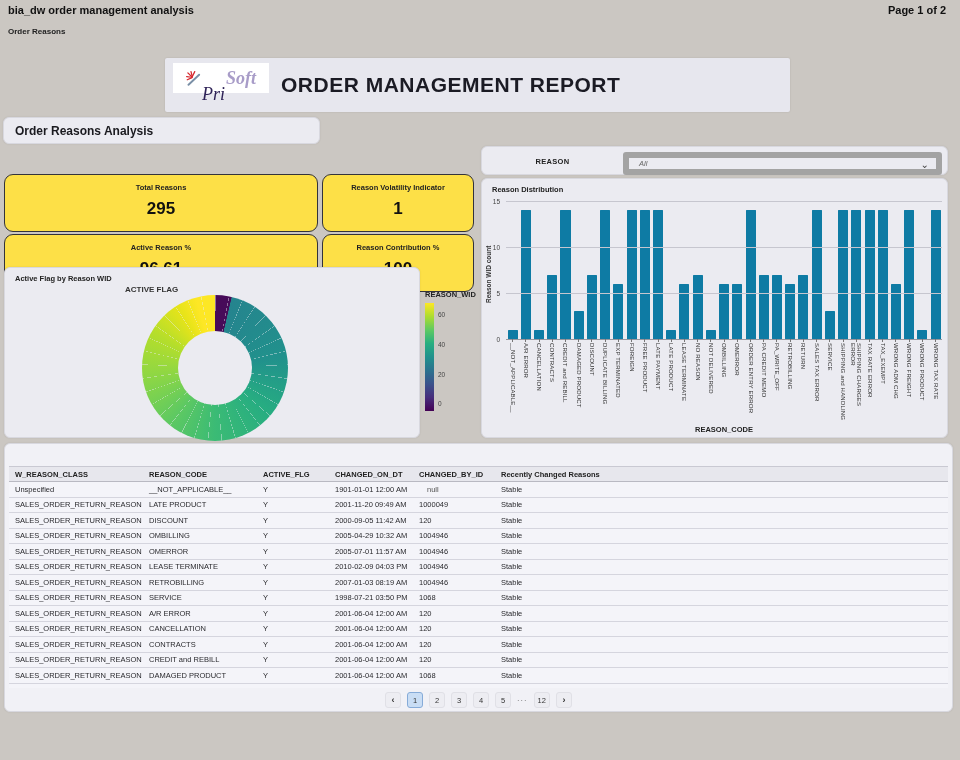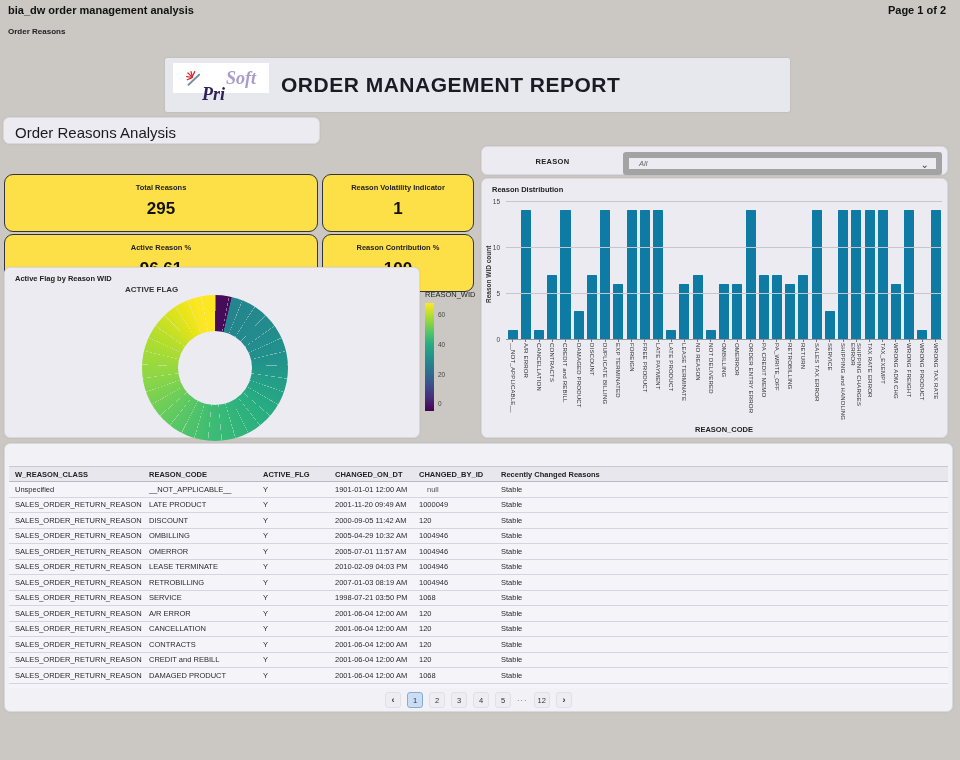--- a/index.html
+++ b/index.html
@@ -9,47 +9,47 @@
   .card { position:absolute; background:#ebebf1; border:1px solid #d8d8df; border-radius:6px; box-shadow:0 0 2px rgba(0,0,0,.10); }
 
   
   .hdr-title { left:8px; top:4px; font-size:11px; font-weight:bold; color:#111; }
   .page-ind  { right:14px; top:4px; font-size:11px; font-weight:bold; color:#111; }
   .tab       { left:8px; top:27px; font-size:8px; font-weight:bold; color:#222; }
 
   
   .banner { left:165px; top:58px; width:625px; height:54px; background:#e7e7ee; border-radius:2px; display:flex; align-items:center; box-shadow:0 0 2px rgba(0,0,0,.12); }
   .logo-box { position:absolute; left:8px; top:5px; width:96px; height:30px; background:#fff; display:flex; align-items:center; justify-content:center; gap:1px; }
-  .logo-pri  { font-family:"Liberation Serif",serif; font-style:italic; font-weight:bold; font-size:18px; color:#2e2257;margin-top:33px; }
+  .logo-pri  { font-family:"Liberation Serif",serif; font-style:italic; font-weight:normal; font-size:18px; color:#2e2257;margin-top:33px; }
   .logo-soft { font-family:"Liberation Serif",serif; font-style:italic; font-weight:bold; font-size:18px; color:#a89cc8; }
   .banner-title { margin-left:116px; font-size:21px; font-weight:800; letter-spacing:.5px; color:#1b1b24;text-align:right; }
 
   
   .analysis-card { left:3px; top:117px; width:317px; height:27px; }
-  .analysis-card span { display:block; margin:6px 0 0 11px; font-size:15px; font-weight:normal; }
+  .analysis-card span { display:block; margin:6px 0 0 11px; font-size:12px; font-weight:bold; }
 
   
   .kpi { position:absolute; background:#fde047; border:1.4px solid #33333b; border-radius:9px; text-align:center;margin-top:28px; }
   .kpi .lbl { margin-top:8px; font-size:7.5px; font-weight:bold; color:#222; }
   .kpi .val { margin-top:7px; font-size:17px; font-weight:bold; color:#111; }
   .kpi1 { left:4px;   top:146px; width:314px; height:58px; }
   .kpi2 { left:322px; top:146px; width:152px; height:58px; }
   .kpi3 { left:4px;   top:206px; width:314px; height:58px; }
   .kpi4 { left:322px; top:206px; width:152px; height:58px; }
 
   
   .donut-card { left:4px; top:267px; width:416px; height:171px; }
   .chart-title { position:absolute; left:10px; top:6px; font-size:7.5px; font-weight:bold; color:#222; }
   .donut-label { position:absolute; left:120px; top:17px; width:146px; text-align:left; font-size:8px; font-weight:bold; color:#333; }
   .donut { position:absolute; left:137px; top:27px; width:146px; height:146px; border-radius:50%; }
   .donut-seg { position:absolute; inset:0; border-radius:50%;
     background:repeating-conic-gradient(rgba(235,235,241,.45) 0deg .5deg, transparent .5deg 10.9deg); }
   .donut-hole { position:absolute; left:50%; top:50%; width:74px; height:74px; transform:translate(-50%,-50%); border-radius:50%; background:#ebebf1; }
   .legend { position:absolute; left:420px; top:22px; width:50px; }
-  .legend-title { font-size:7.5px; font-weight:normal; color:#222;text-align:right; }
+  .legend-title { font-size:7.5px; font-weight:bold; color:#222;text-align:right; }
   .cbar-wrap { position:relative; margin-top:4px; height:108px; }
   .cbar { position:absolute; left:0; top:0; width:9px; height:108px; }
   .cb-tick { position:absolute; left:13px; font-size:6.5px; color:#444; transform:translateY(-50%); }
 
   
   .slicer-card { left:481px; top:146px; width:467px; height:29px; }
   .slicer-label { position:absolute; left:0; top:0; width:141px; height:29px; display:flex; align-items:center; justify-content:center; font-size:7.5px; font-weight:bold; letter-spacing:.3px; color:#222; }
   .dropdown { position:absolute; left:141px; top:5px; width:319px; height:23px; border:6px solid #a3a3a3; border-radius:3px; display:flex; align-items:center; cursor:pointer; background:transparent; }
   .dropdown .value { margin-left:10px; font-size:7.5px; font-style:italic; color:#666; }
   .dropdown .chev { position:absolute; right:7px; top:1px; font-size:10px; color:#444; }

